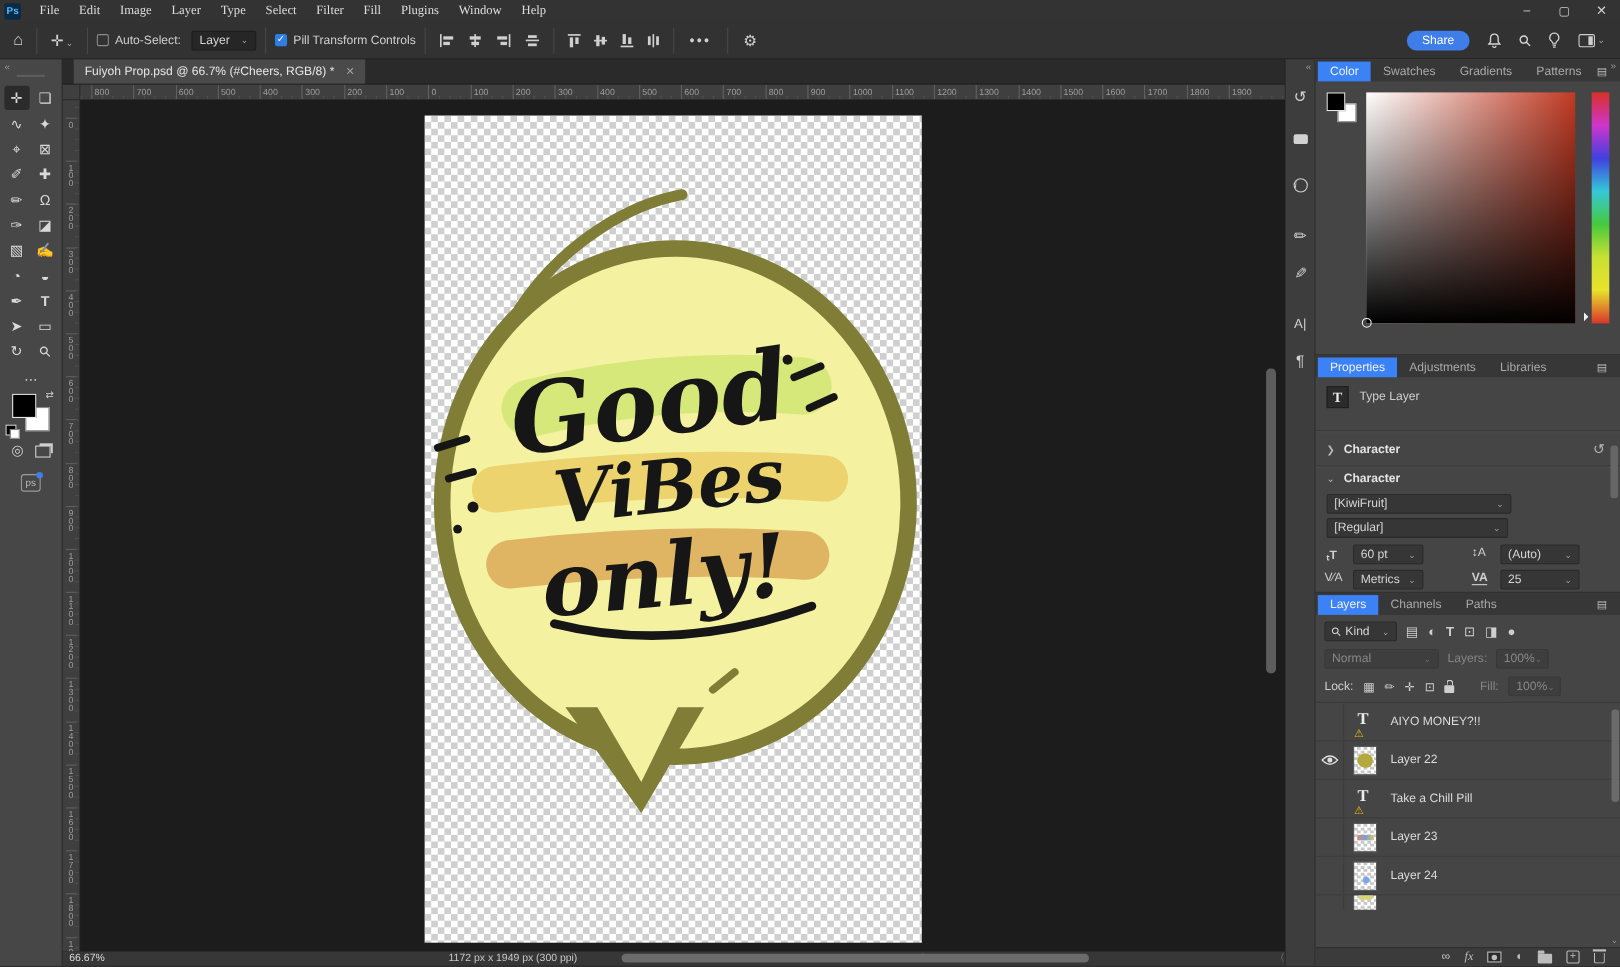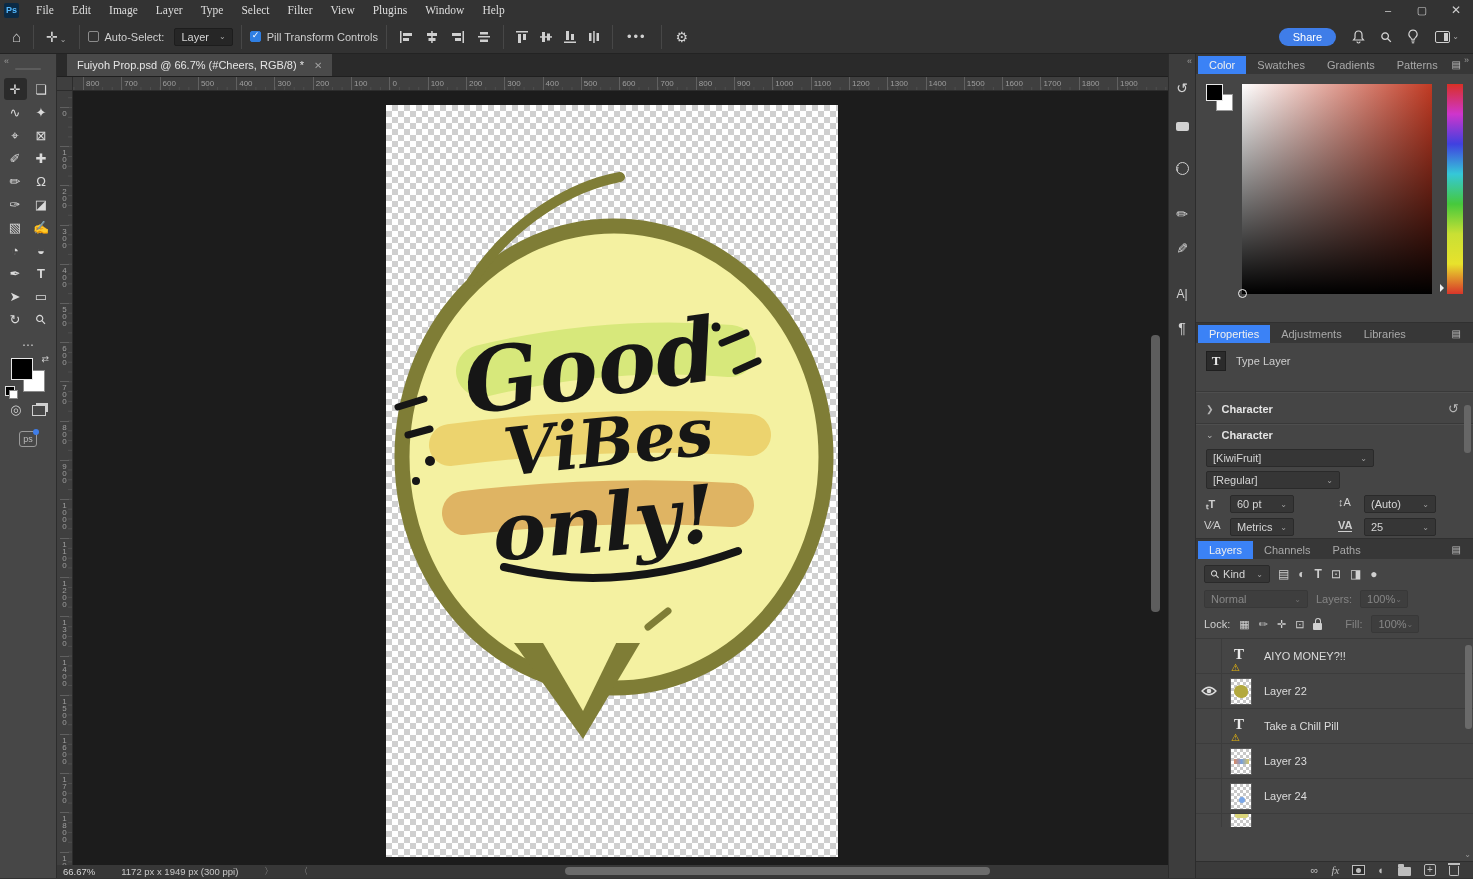--- a/index.html
+++ b/index.html
@@ -142,21 +142,21 @@
            font-family:"Liberation Serif",serif;font-weight:bold;font-size:13px;border:1px solid #1f1f1f;}
   .pdiv{position:absolute;left:0;right:0;height:1px;background:#393939;box-shadow:0 1px 0 #4e4e4e;}
   .row-transform{position:absolute;left:10px;top:58px;right:14px;display:flex;align-items:center;color:#e4e4e4;font-weight:bold;}
   .tw-caret{font-size:9px;color:#b5b5b5;margin-right:8px;font-weight:normal;}
   .reset-icon{margin-left:auto;color:#b5b5b5;font-weight:normal;font-size:13px;}
   .row-character{position:absolute;left:10px;top:86px;display:flex;align-items:center;color:#e4e4e4;font-weight:bold;}
   .field{background:#363636;border:1px solid #2a2a2a;border-radius:2px;color:#d5d5d5;
          display:flex;align-items:center;padding:0 6px;height:18px;}
   .field .fchev{margin-left:auto;font-size:8px;color:#a0a0a0;}
   .f-font{position:absolute;left:10px;top:106px;width:168px;}
-  .f-style{position:absolute;left:10px;top:128px;width:134px;}
+  .f-style{position:absolute;left:10px;top:128px;width:165px;}
   .char-ic{position:absolute;color:#cfcfcf;font-size:11px;}
   .ic-size{left:10px;top:153px;}
   .ic-size::before{content:"ₜT";font-weight:bold;}
   .ic-lead{left:142px;top:153px;}
   .ic-lead::before{content:"↕A";}
   .ic-kern{left:8px;top:176px;}
   .ic-kern::before{content:"V∕A";}
   .ic-track{left:142px;top:176px;border-bottom:1px solid #cfcfcf;}
   .ic-track::before{content:"VA";font-weight:bold;}
   .f-size{position:absolute;left:34px;top:152px;width:64px;}
@@ -222,21 +222,21 @@
     <div class="ps-logo" data-name="photoshop-logo">Ps</div>
     <div style="display:flex;font-family:Liberation Serif, serif;">
 
     <span class="menu-item" data-name="menu-item">File</span>
         <span class="menu-item" data-name="menu-item">Edit</span>
         <span class="menu-item" data-name="menu-item">Image</span>
         <span class="menu-item" data-name="menu-item">Layer</span>
         <span class="menu-item" data-name="menu-item">Type</span>
         <span class="menu-item" data-name="menu-item">Select</span>
         <span class="menu-item" data-name="menu-item">Filter</span>
-        <span class="menu-item" data-name="menu-item">View</span>
+        <span class="menu-item" data-name="menu-item">Fill</span>
         <span class="menu-item" data-name="menu-item">Plugins</span>
         <span class="menu-item" data-name="menu-item">Window</span>
         <span class="menu-item" data-name="menu-item">Help</span>
       </div>
     <div class="win-controls" data-name="window-controls">
       <span class="win-btn" data-name="minimize-button">–</span>
       <span class="win-btn" data-name="maximize-button">▢</span>
       <span class="win-btn close" data-name="close-button">✕</span>
     </div>
   </div>
@@ -545,21 +545,21 @@
 
             <path d="M12 302 l26 -8" stroke="#161616" stroke-width="7" stroke-linecap="round"></path>
             <path d="M22 330 l22 -6" stroke="#161616" stroke-width="7" stroke-linecap="round"></path>
             <circle cx="44" cy="356" r="5" fill="#161616"></circle>
             <circle cx="30" cy="376" r="4" fill="#161616"></circle>
           </svg>
         </div>
         <div class="vscroll" data-name="vertical-scrollbar"></div>
       </div>
 
-      <div class="statusbar" data-name="status-bar" style="position:absolute;">
+      <div class="statusbar" data-name="status-bar" style="position:absolute;justify-content:space-between;">
         <span class="sb-zoom" data-name="zoom-level">66.67%</span>
         <span data-name="document-dimensions">1172 px x 1949 px (300 ppi)</span>
         <span class="sb-arrow" data-name="status-next-icon">〉</span>
         <span class="sb-arrow" data-name="status-prev-icon">〈</span>
         <span class="hscroll" data-name="horizontal-scrollbar"></span>
       </div>
     </div>
 
     <div class="stripcol" data-name="collapsed-panels-strip">
       <span class="collapse-r" data-name="expand-panels-icon">«</span>

